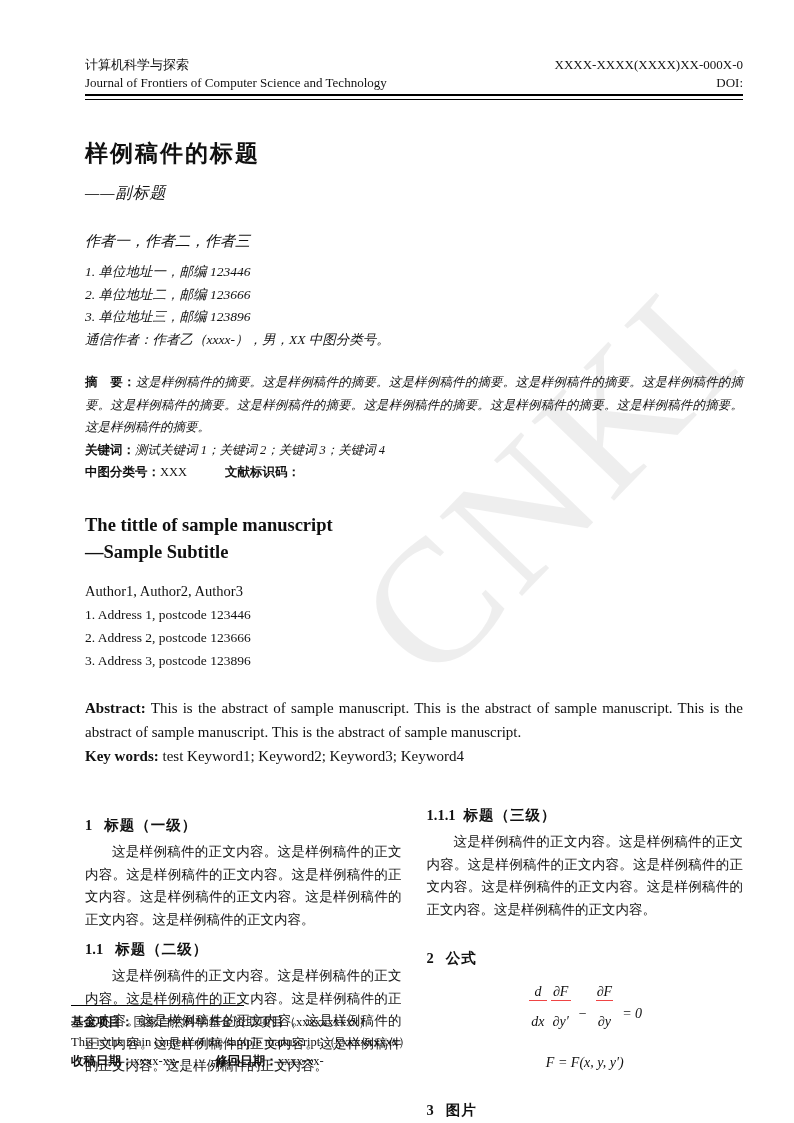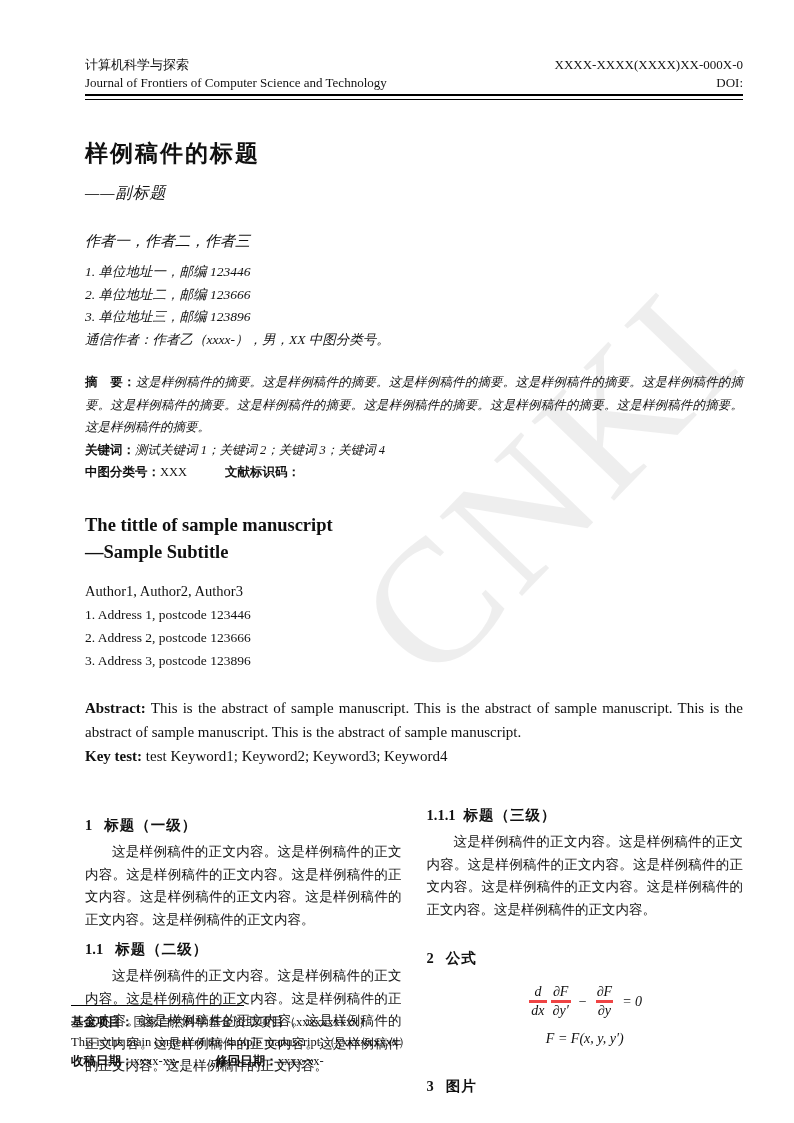--- a/index.html
+++ b/index.html
@@ -50,21 +50,21 @@
   .sec-heading { font-weight:bold; font-size:14.5px; margin:9px 0 6px 0; }
   .sec-heading .num { font-family:"Liberation Serif",serif; margin-right:12px; }
   .sec-heading .ttl { font-family:"Liberation Sans","DejaVu Sans",sans-serif; letter-spacing:1px; }
   .first-heading { margin-top:22px; }
   .body-para { text-align:justify; text-indent:2em; line-height:22.5px; margin:0; }
 
   
   .formula-block { margin:16px 0 10px 0; }
   .formula { display:flex; justify-content:center; align-items:center; font-size:14px; font-style:italic; }
   .frac { display:inline-flex; flex-direction:column; align-items:center; line-height:1.15; margin:0 2px; }
-  .frac .den { border-top:3px solid #ef4444; padding:0 2px; }
+  .frac .den { border-top:1px solid #ef4444; padding:13px 2px; }
   .frac .num { padding:0 2px; }
   .op { margin:0 6px; font-style:normal; }
   .rhs { margin-left:6px; }
   .formula2 { margin-top:12px; text-align:center; font-size:14px; font-style:italic; }
 
   
   .footnote { position:absolute; left:71px; top:1005px; width:658px; font-size:12.5px; line-height:19.5px; }
   .footnote-rule { width:173px; border-top:1.5px solid #000; margin-bottom:7px; }
   .fn-kai { font-style:normal; }
   .date-gap { display:inline-block; width:36px; }
@@ -127,21 +127,21 @@
     </div>
     <div class="authors-en">Author1, Author2, Author3</div>
     <div class="addr-en">
       <div>1. Address 1, postcode 123446</div>
       <div>2. Address 2, postcode 123666</div>
       <div>3. Address 3, postcode 123896</div>
     </div>
 
     <div class="abs-en">
       <div><b>Abstract:</b> <span>This is the abstract of sample manuscript. This is the abstract of sample manuscript. This is the abstract of sample manuscript. This is the abstract of sample manuscript.</span></div>
-      <div><b>Key test:</b> <span>test Keyword1; Keyword2; Keyword3; Keyword4</span></div>
+      <div><b>Key words:</b> <span>test Keyword1; Keyword2; Keyword3; Keyword4</span></div>
     </div>
 
     <div class="columns">
 
       <div class="col">
         <div class="sec-heading first-heading">
           <span class="num">1</span><span class="ttl">标题（一级）</span>
         </div>
         <p class="body-para">这是样例稿件的正文内容。这是样例稿件的正文内容。这是样例稿件的正文内容。这是样例稿件的正文内容。这是样例稿件的正文内容。这是样例稿件的正文内容。这是样例稿件的正文内容。</p>
 

